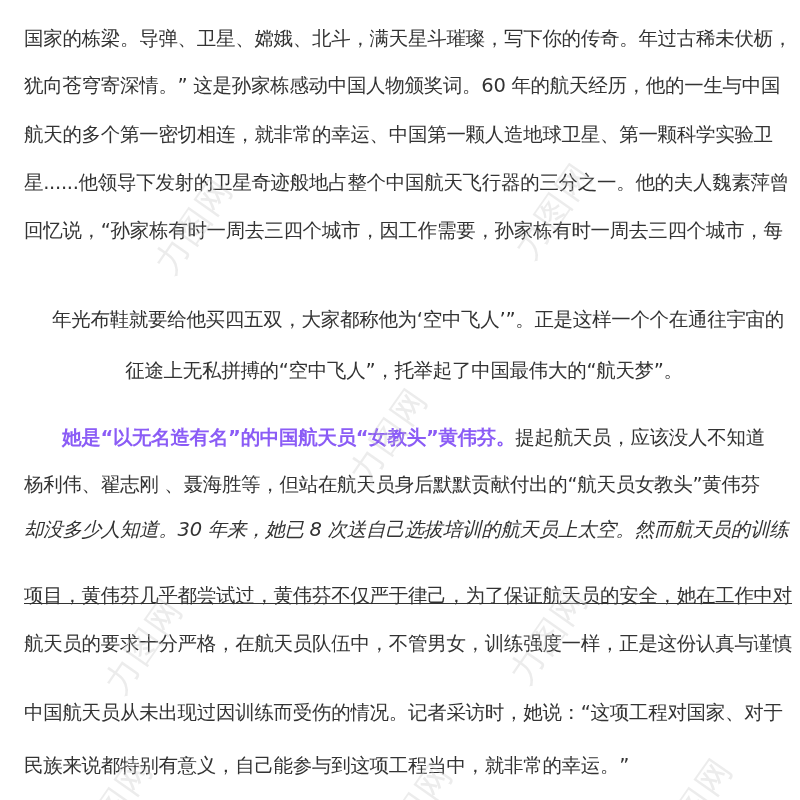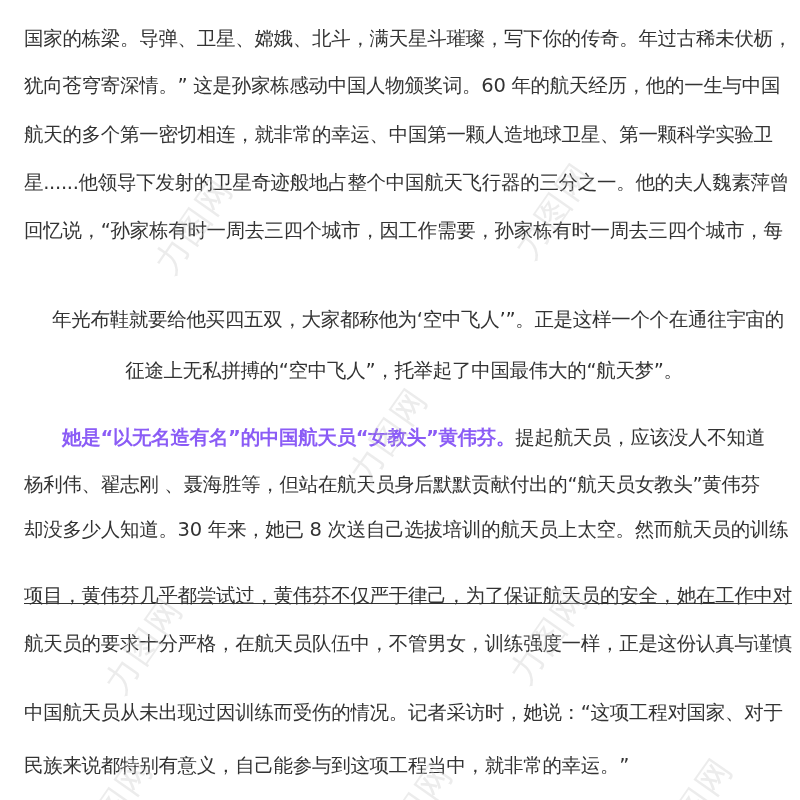--- a/index.html
+++ b/index.html
@@ -57,21 +57,21 @@
     <div class="line" style="top:206px;">回忆说，“孙家栋有时一周去三四个城市，因工作需要，孙家栋有时一周去三四个城市，每</div>
     <div class="line" style="top:295px;text-align:right;">年光布鞋就要给他买四五双，大家都称他为‘空中飞人’”。正是这样一个个在通往宇宙的</div>
     <div class="line" style="top:346px;text-align:center;">征途上无私拼搏的“空中飞人”，托举起了中国最伟大的“航天梦”。</div>
   </div>
 
   <div>
     <div class="line indent" style="top:413px;">
       <span class="bold">她是“以无名造有名”的中国航天员“女教头”黄伟芬。</span><span>提起航天员，应该没人不知道</span>
     </div>
     <div class="line" style="top:460px;">杨利伟、翟志刚 、聂海胜等，但站在航天员身后默默贡献付出的“航天员女教头”黄伟芬</div>
-    <div class="line" style="top:505px;">却没多少人知道。30 年来，她已 8 次送自己选拔培训的航天员上太空。然而航天员的训练</div>
+    <div class="line" style="top:505px;font-style:italic;">却没多少人知道。30 年来，她已 8 次送自己选拔培训的航天员上太空。然而航天员的训练</div>
     <div class="line" style="top:571px;text-decoration:underline;">项目，黄伟芬几乎都尝试过，黄伟芬不仅严于律己，为了保证航天员的安全，她在工作中对</div>
     <div class="line" style="top:619px;">航天员的要求十分严格，在航天员队伍中，不管男女，训练强度一样，正是这份认真与谨慎，</div>
     <div class="line" style="top:688px;">中国航天员从未出现过因训练而受伤的情况。记者采访时，她说：“这项工程对国家、对于</div>
     <div class="line" style="top:741px;">民族来说都特别有意义，自己能参与到这项工程当中，就非常的幸运。”</div>
   </div>
 
   <div class="watermark" style="left:140px; top:190px;">力图网</div>
   <div class="watermark" style="left:500px; top:175px;">力图网</div>
   <div class="watermark" style="left:335px; top:400px;">力图网</div>
   <div class="watermark" style="left:90px; top:610px;">力图网</div>

